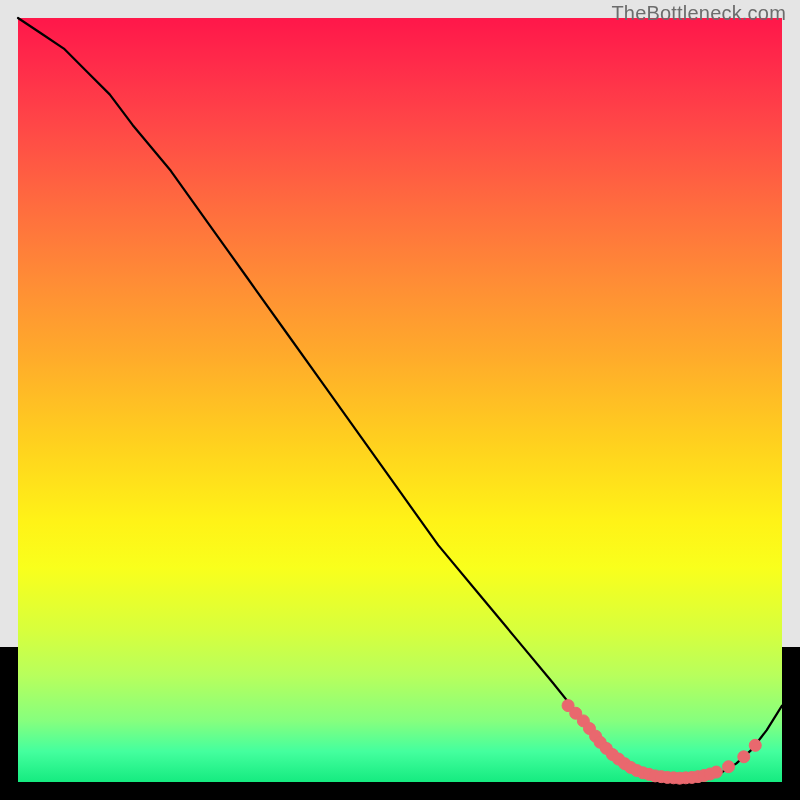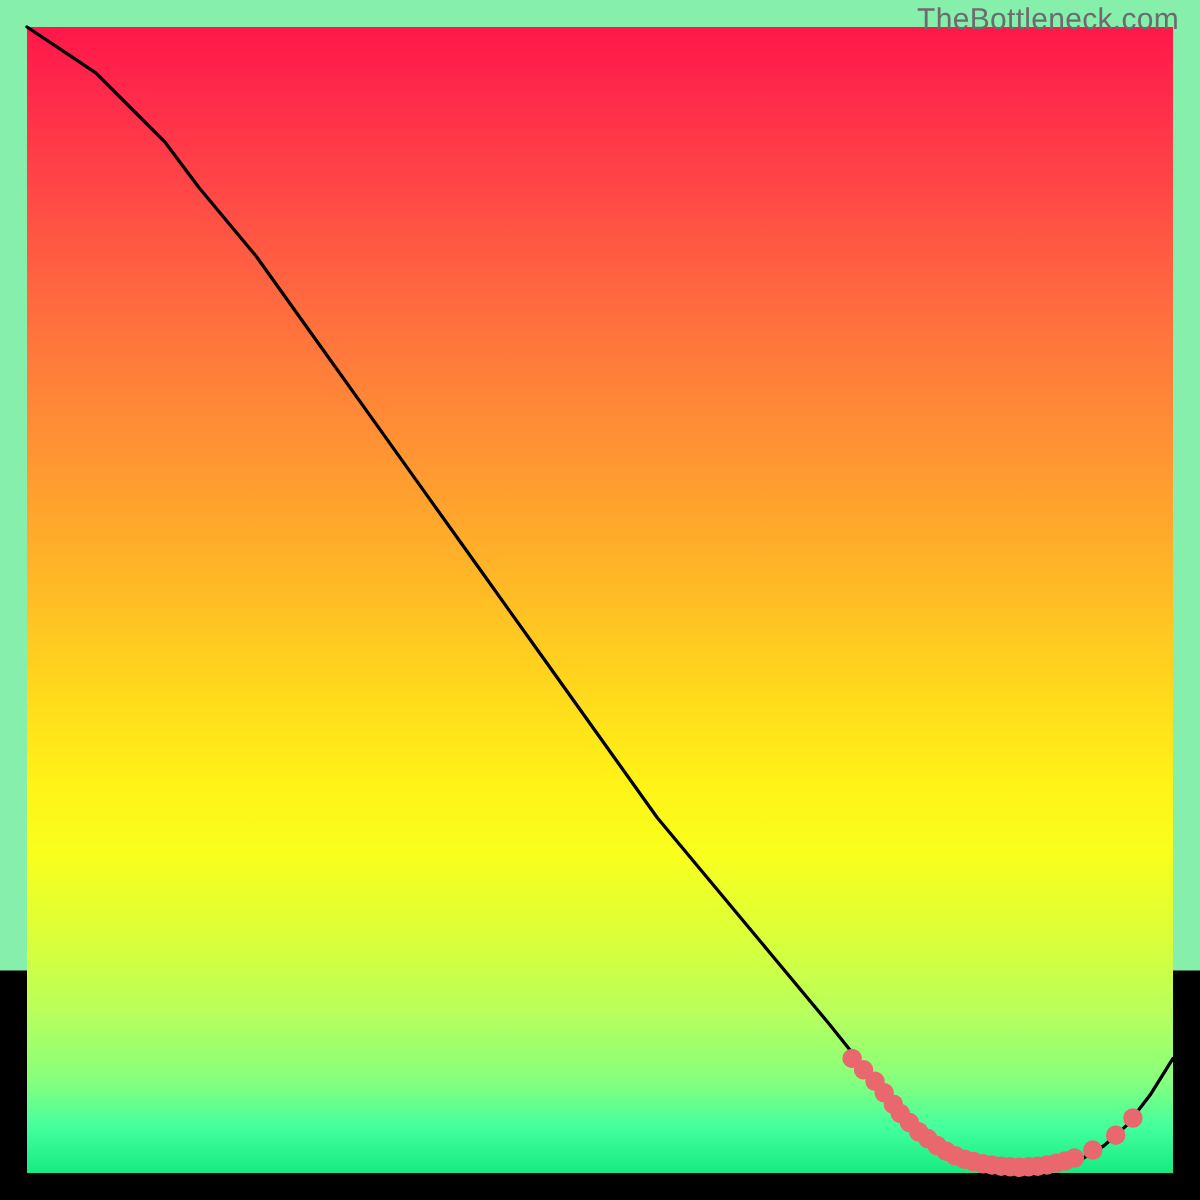--- a/index.html
+++ b/index.html
@@ -10,21 +10,21 @@
     background: #000;
     overflow: hidden;
     font-family: Arial, Helvetica, sans-serif;
   }
   .frame {
     position: absolute;
     left: 0;
     top: 0;
     width: 800px;
     height: 647px;
-    background: #86efac;
+    background: #e5e5e5;
   }
   .plot {
     position: absolute;
     
     left: 18px;
     top: 18px;
     width: 764px;
     height: 764px;
     
     background: linear-gradient(

